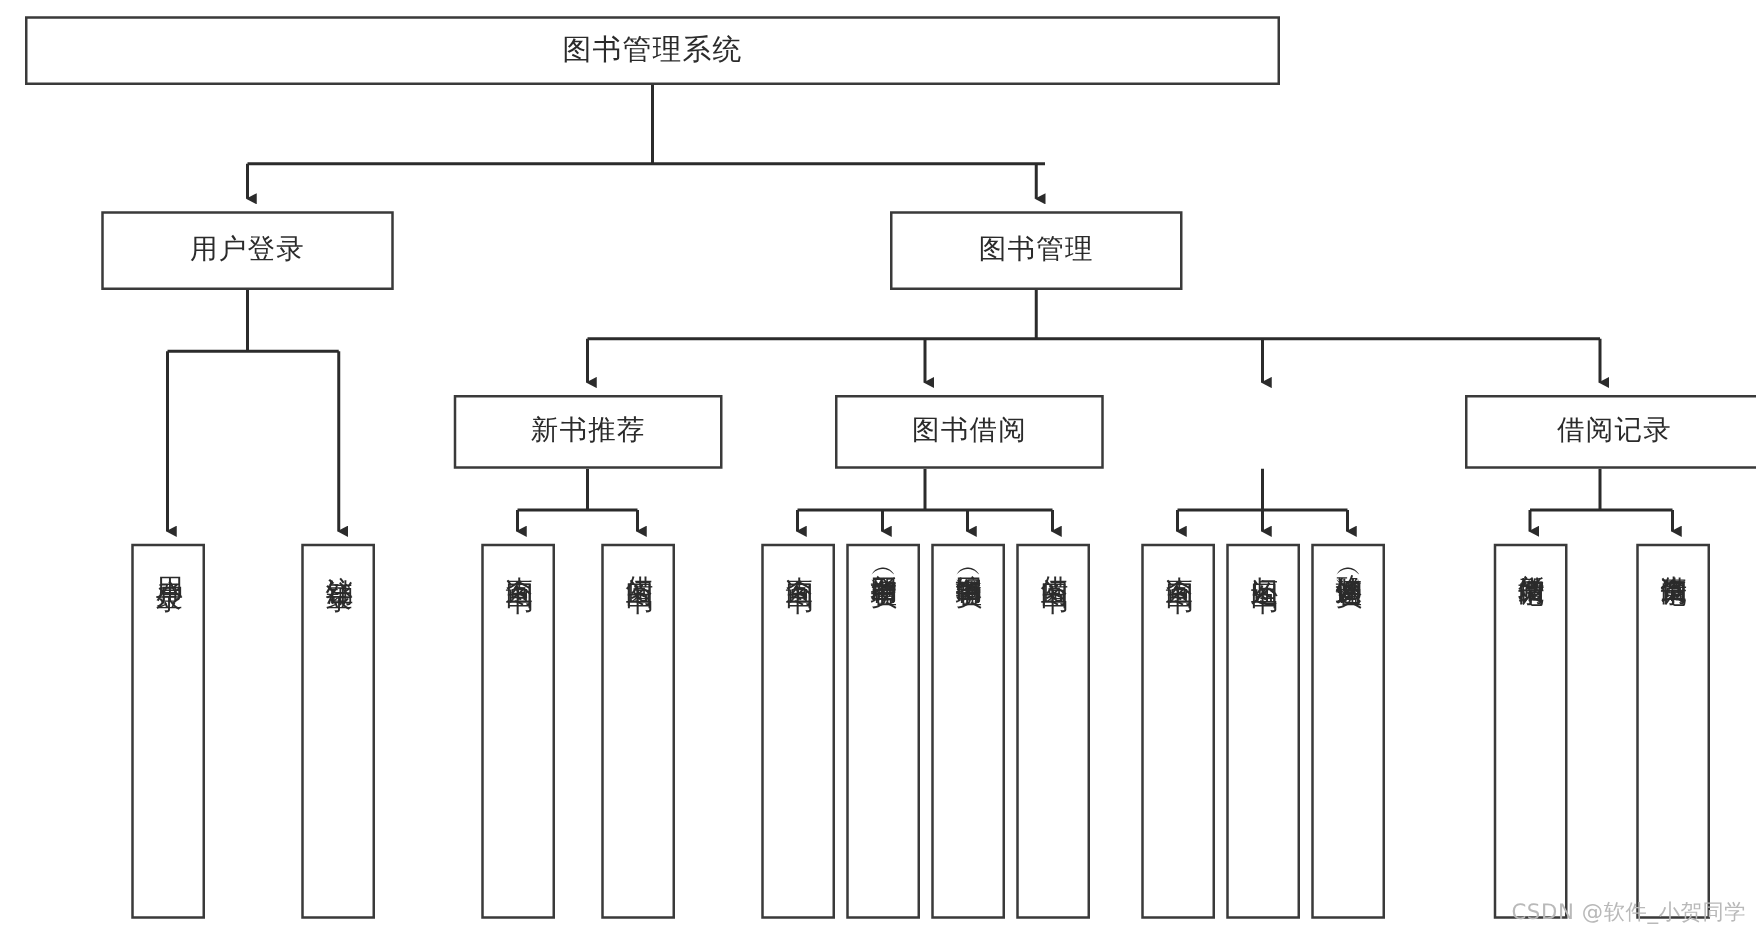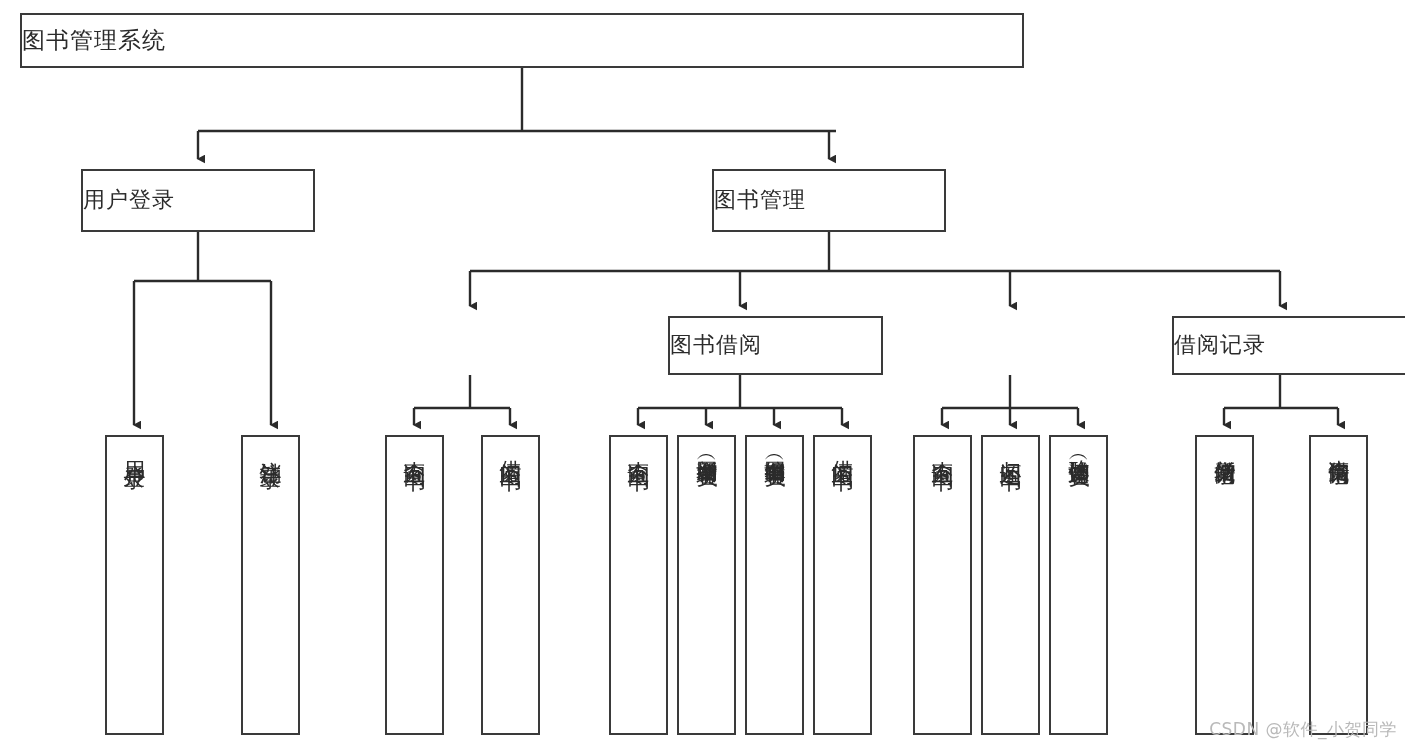--- a/index.html
+++ b/index.html
@@ -26,21 +26,21 @@
     height: 747px;
     pointer-events: none;
   }
   .node {
     position: absolute;
     box-sizing: border-box;
     background: #ffffff;
     border: 2px solid #3a3a3a;
     display: flex;
     align-items: center;
-    justify-content: flex-start;
+    justify-content: center;
     z-index: 2;
   }
   .node .node-label {
     color: #2b2b2b;
     line-height: 1.12;
     text-align: center;
     white-space: nowrap;
   }
   
   .node.horiz .node-label {
@@ -138,20 +138,23 @@
     <span class="node-label">图书管理系统</span>
   </div>
 
   <div class="node horiz" style="left:81px; top:169px; width:234px; height:63px;">
     <span class="node-label">用户登录</span>
   </div>
   <div class="node horiz" style="left:712px; top:169px; width:234px; height:63px;">
     <span class="node-label">图书管理</span>
   </div>
 
+  <div class="node horiz" style="left:363px; top:316px; width:215px; height:59px;">
+    <span class="node-label">新书推荐</span>
+  </div>
   <div class="node horiz" style="left:668px; top:316px; width:215px; height:59px;">
     <span class="node-label">图书借阅</span>
   </div>
   <div class="node horiz" style="left:1172px; top:316px; width:239px; height:59px;">
     <span class="node-label">借阅记录</span>
   </div>
 
   <div class="node vert" style="left:105px; top:435px; width:59px; height:300px;">
     <span class="node-label">用户登录</span>
   </div>

